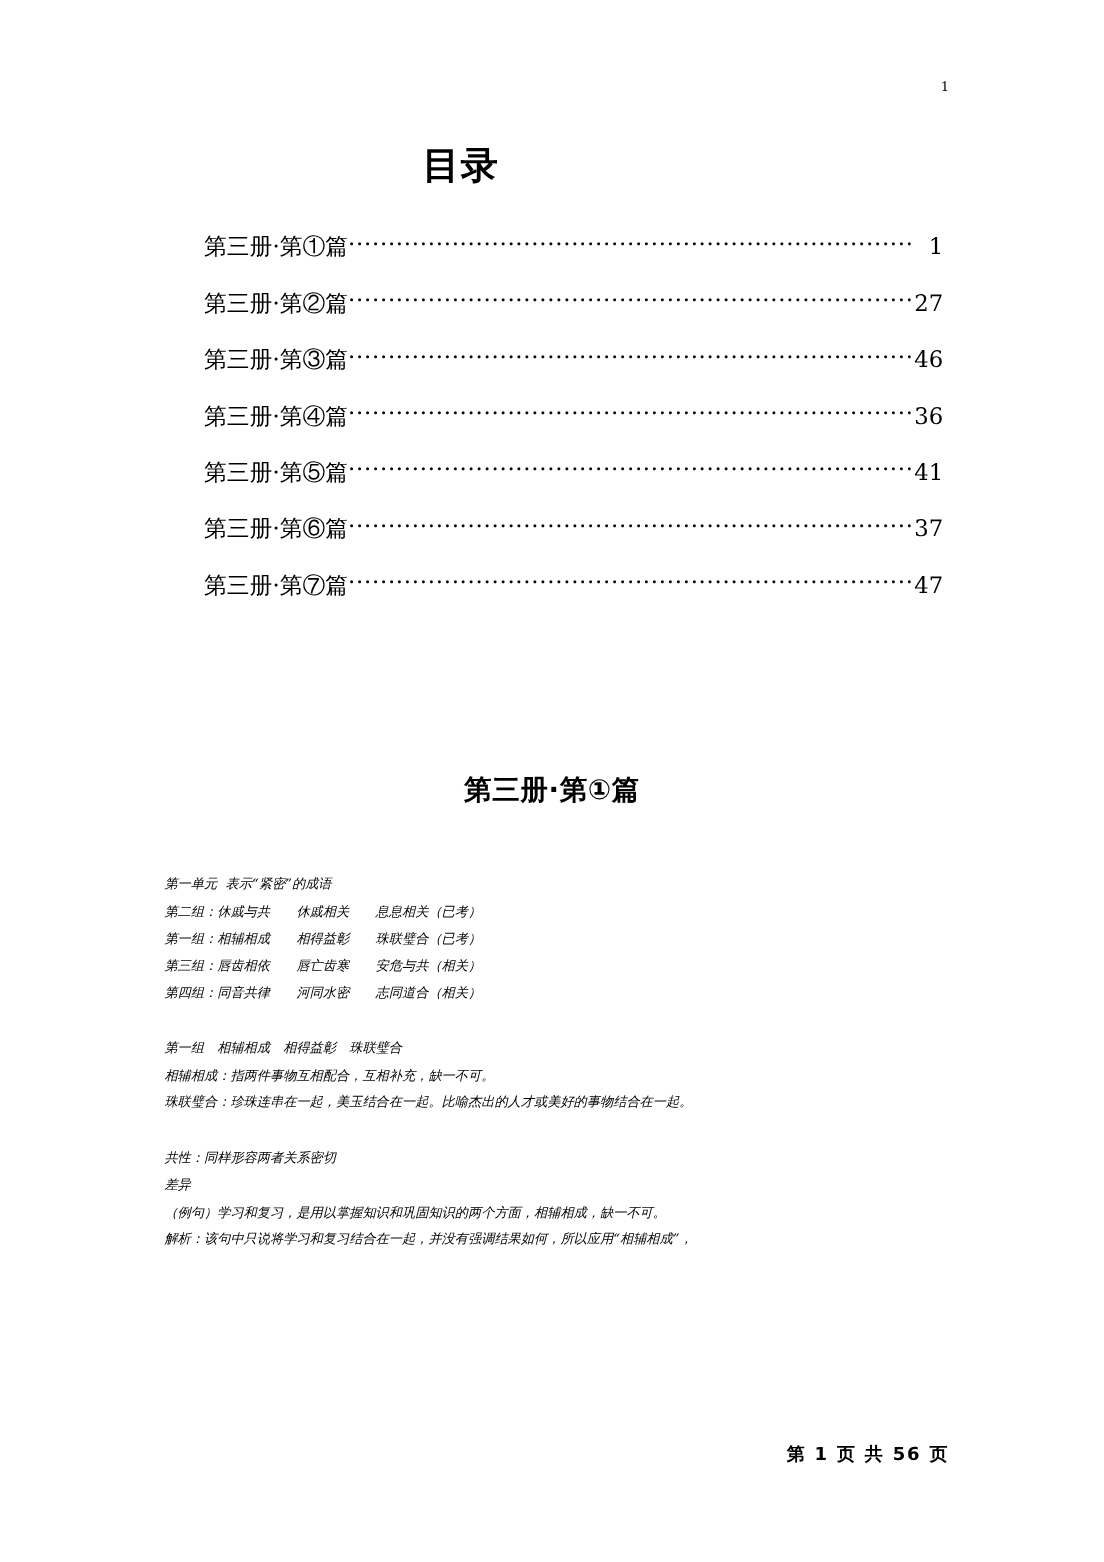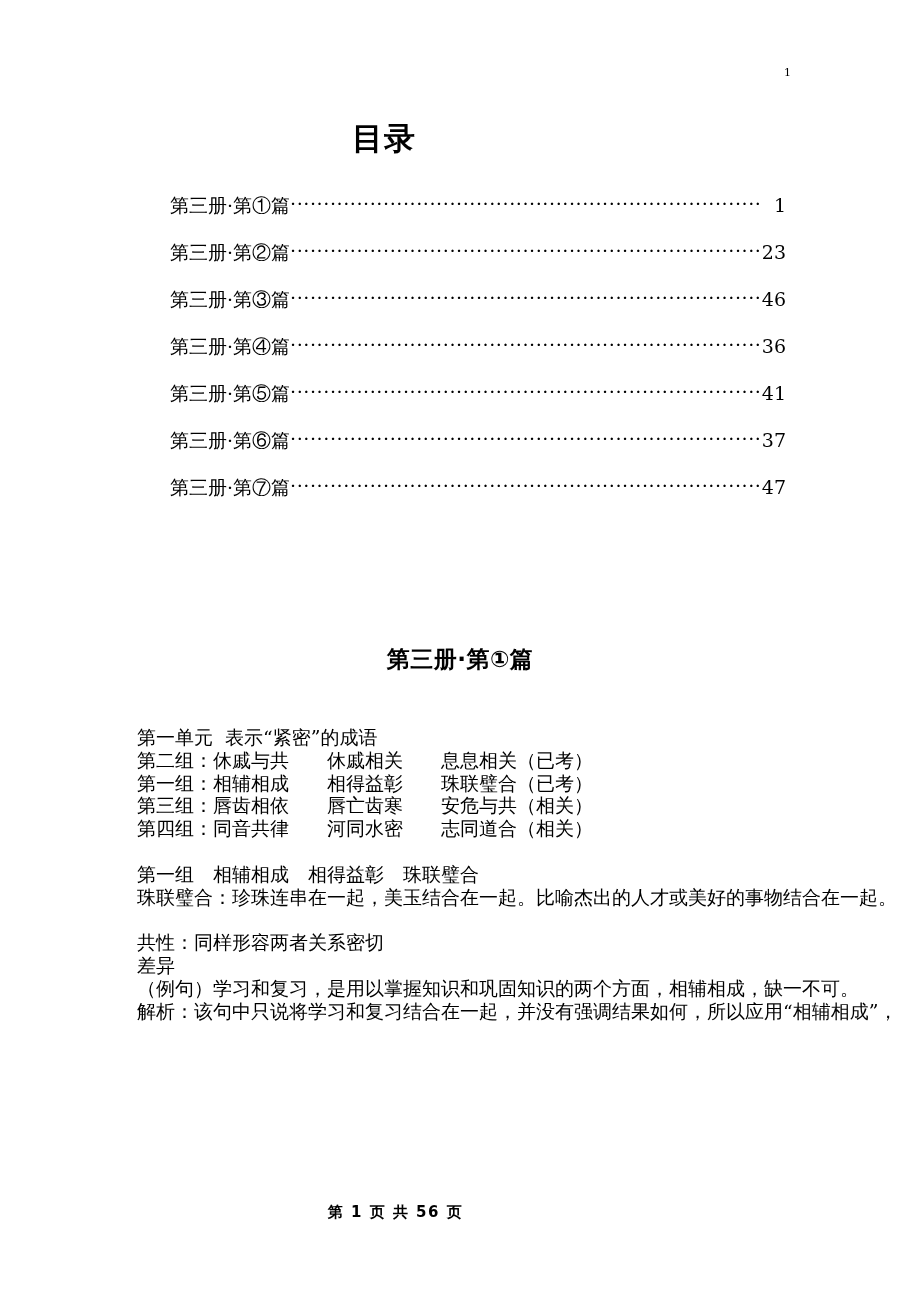--- a/index.html
+++ b/index.html
@@ -105,42 +105,43 @@
     letter-spacing: 0.5px;
     font-family: "DejaVu Sans", "Liberation Sans", sans-serif;
   }
 
   
   .body-block {
     position: absolute;
     top: 726px;
     left: 137px;
     width: 650px;
-    font-size: 19px;
+    font-size: 11px;
     line-height: 22.8px;
+    font-style: italic;
   }
   .body-line {
     white-space: pre;
   }
   .body-para {
     white-space: normal;
     text-align: justify;
     text-justify: inter-ideograph;
   }
   .spacer {
     height: 22.8px;
   }
 
   
   .footer {
     position: absolute;
     top: 1202px;
     left: 0;
     width: 791px;
-    text-align: center;
+    text-align: right;
     font-size: 15px;
     font-weight: bold;
     line-height: 20px;
     letter-spacing: 1.5px;
     font-family: "DejaVu Sans", "Liberation Sans", sans-serif;
   }
 </style>
 </head>
 <body>
 
@@ -154,21 +155,21 @@
 
     <div class="toc-entry">
       <span class="toc-entry-label">第三册·第①篇</span>
       <span class="toc-leader"></span>
       <span class="toc-pageno">1</span>
     </div>
 
     <div class="toc-entry">
       <span class="toc-entry-label">第三册·第②篇</span>
       <span class="toc-leader"></span>
-      <span class="toc-pageno">23</span>
+      <span class="toc-pageno">27</span>
     </div>
 
     <div class="toc-entry">
       <span class="toc-entry-label">第三册·第③篇</span>
       <span class="toc-leader"></span>
       <span class="toc-pageno">46</span>
     </div>
 
     <div class="toc-entry">
       <span class="toc-entry-label">第三册·第④篇</span>
@@ -203,20 +204,21 @@
 
     <div class="body-line">第一单元  表示“紧密”的成语</div>
     <div class="body-line">第二组：休戚与共　　休戚相关　　息息相关（已考）</div>
     <div class="body-line">第一组：相辅相成　　相得益彰　　珠联璧合（已考）</div>
     <div class="body-line">第三组：唇齿相依　　唇亡齿寒　　安危与共（相关）</div>
     <div class="body-line">第四组：同音共律　　河同水密　　志同道合（相关）</div>
 
     <div class="spacer"></div>
 
     <div class="body-line">第一组　相辅相成　相得益彰　珠联璧合</div>
+    <div class="body-line">相辅相成：指两件事物互相配合，互相补充，缺一不可。</div>
     <div class="body-line">珠联璧合：珍珠连串在一起，美玉结合在一起。比喻杰出的人才或美好的事物结合在一起。</div>
 
     <div class="spacer"></div>
 
     <div class="body-line">共性：同样形容两者关系密切</div>
     <div class="body-line">差异</div>
     <div class="body-line">（例句）学习和复习，是用以掌握知识和巩固知识的两个方面，相辅相成，缺一不可。</div>
     <div class="body-line">解析：该句中只说将学习和复习结合在一起，并没有强调结果如何，所以应用“相辅相成”，</div>
 
   </div>

